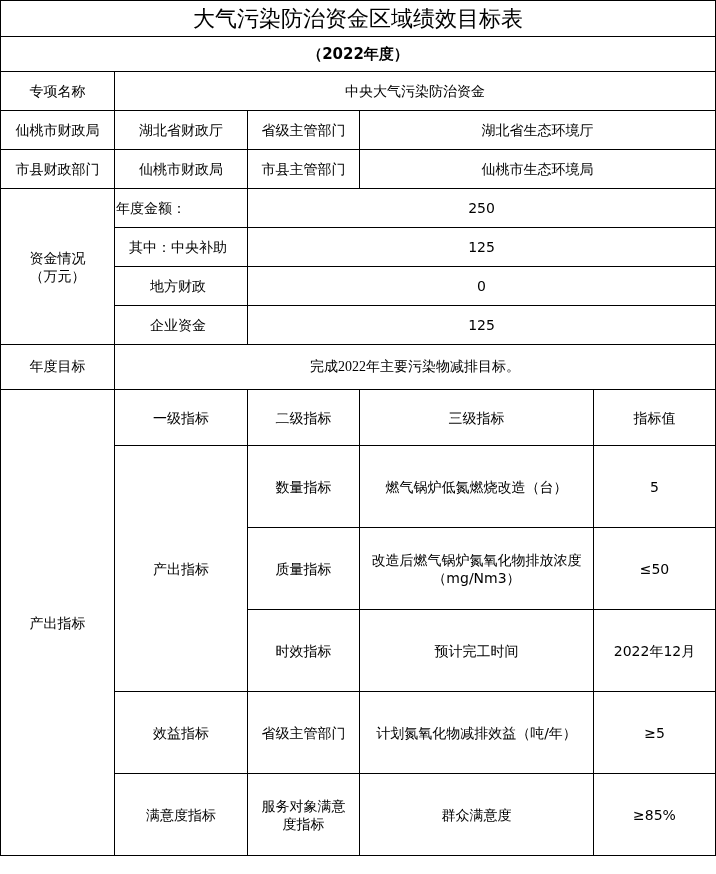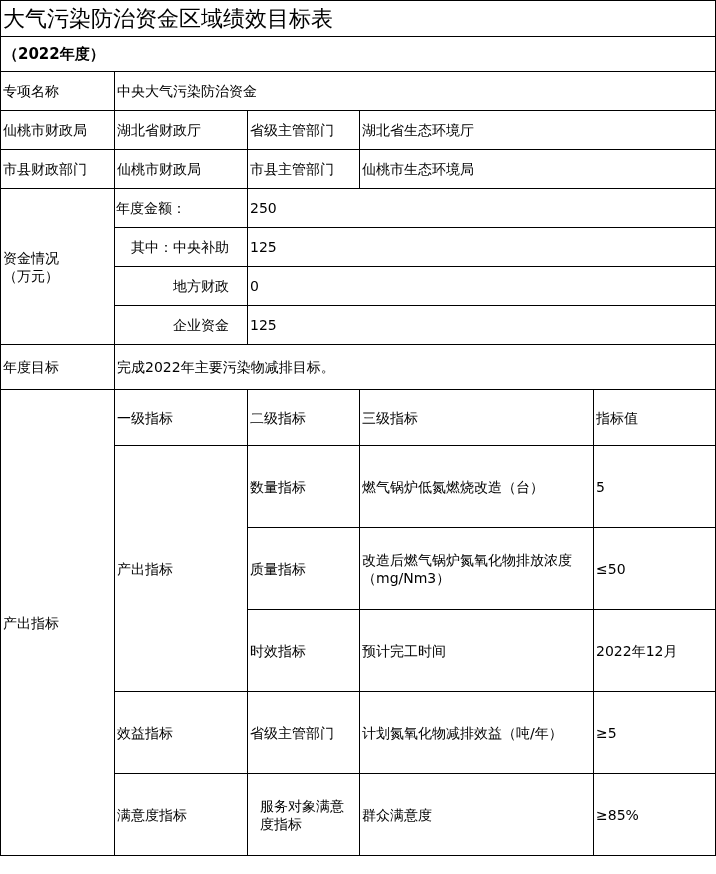--- a/index.html
+++ b/index.html
@@ -1,29 +1,29 @@
 <!DOCTYPE html>
 <html><head>
   <meta charset="utf-8">
   <style>
     html, body { margin: 0; padding: 0; background: #ffffff; }
     body { width: 716px; height: 874px; position: relative; overflow: hidden;
            font-family: "DejaVu Sans", "Liberation Sans", sans-serif; color: #000; }
     .sheet { position: absolute; left: 0; top: 0; width: 716px; height: 874px; }
     table { position: absolute; left: 0; top: 0; border-collapse: collapse; table-layout: fixed;
             width: 715px; }
-    td { border: 1.5px solid #000; padding: 0 2px; text-align: left; vertical-align: middle;
+    td { border: 1.5px solid #000; padding: 0 2px; text-align: center; vertical-align: middle;
          font-size: 14px; line-height: 18px; overflow: hidden; white-space: nowrap; }
     td.wrap { white-space: normal; }
     td.title { font-size: 22px; height: 35px; }
     td.subtitle { font-size: 15px; font-weight: bold; height: 34px; border-radius: 13px; }
     td.left { text-align: left; padding-left: 1px; border-radius: 10px; }
-    td.right { text-align: right; padding-right: 18px; }
+    td.right { padding-right: 8px; }
     tr.h40 td { height: 38px; }
-    tr.h45 td { height: 44px; }
+    tr.h45 td { height: 44px; font-family: Liberation Serif, serif; }
     tr.h57 td { height: 55px; }
     tr.h83 td { height: 81px; }
   </style>
 </head>
 <body>
 
 <div class="sheet">
 <table>
   <colgroup>
     <col style="width:114px">

